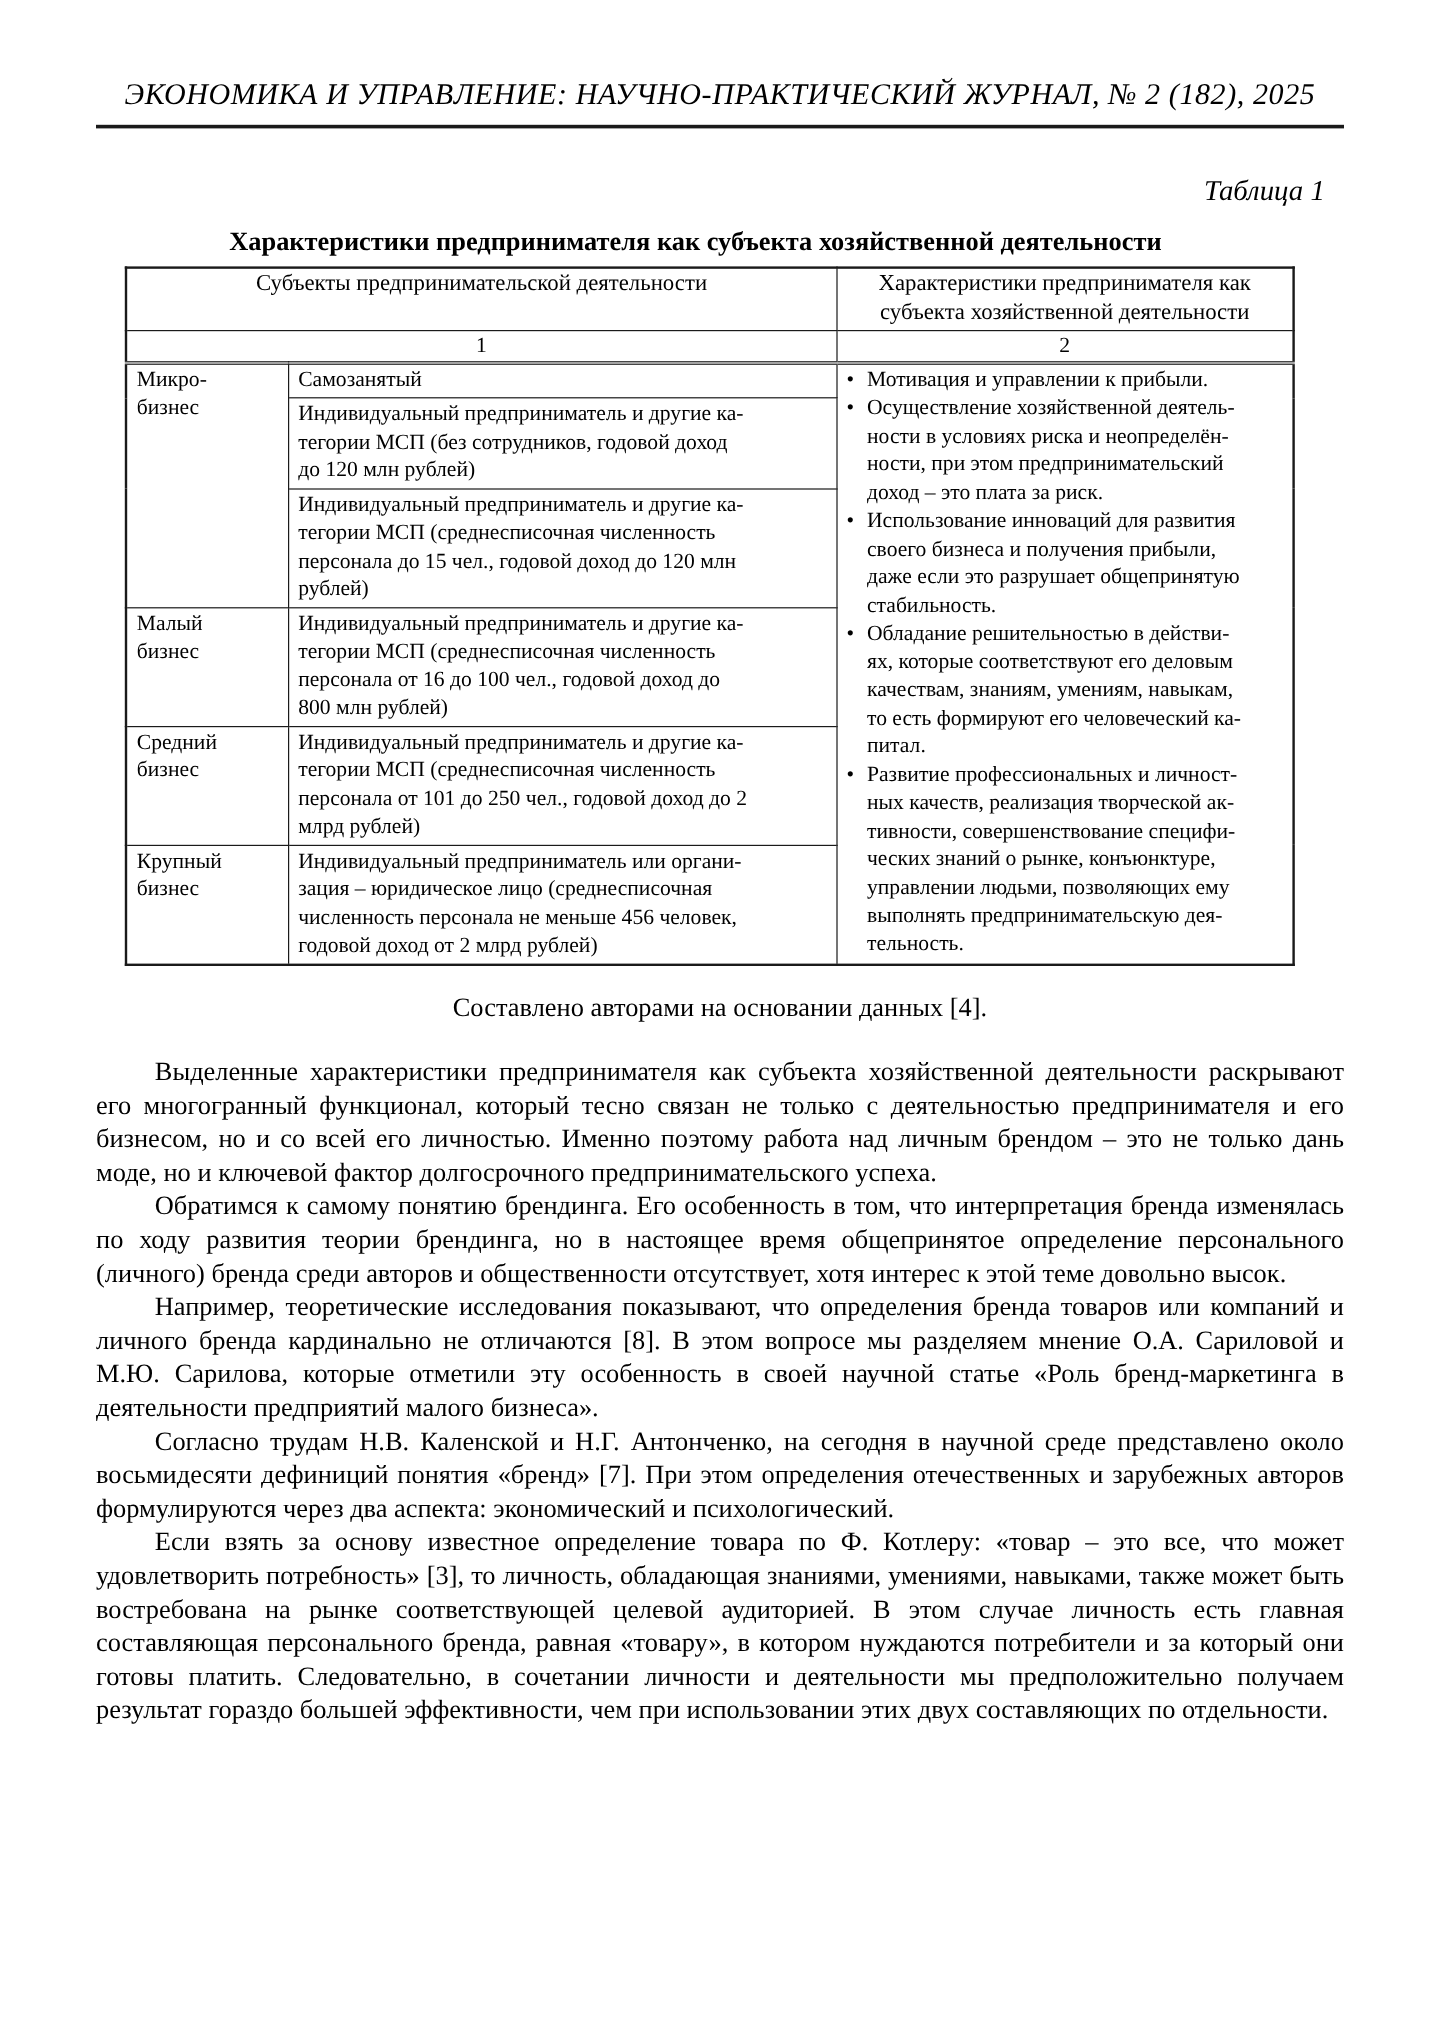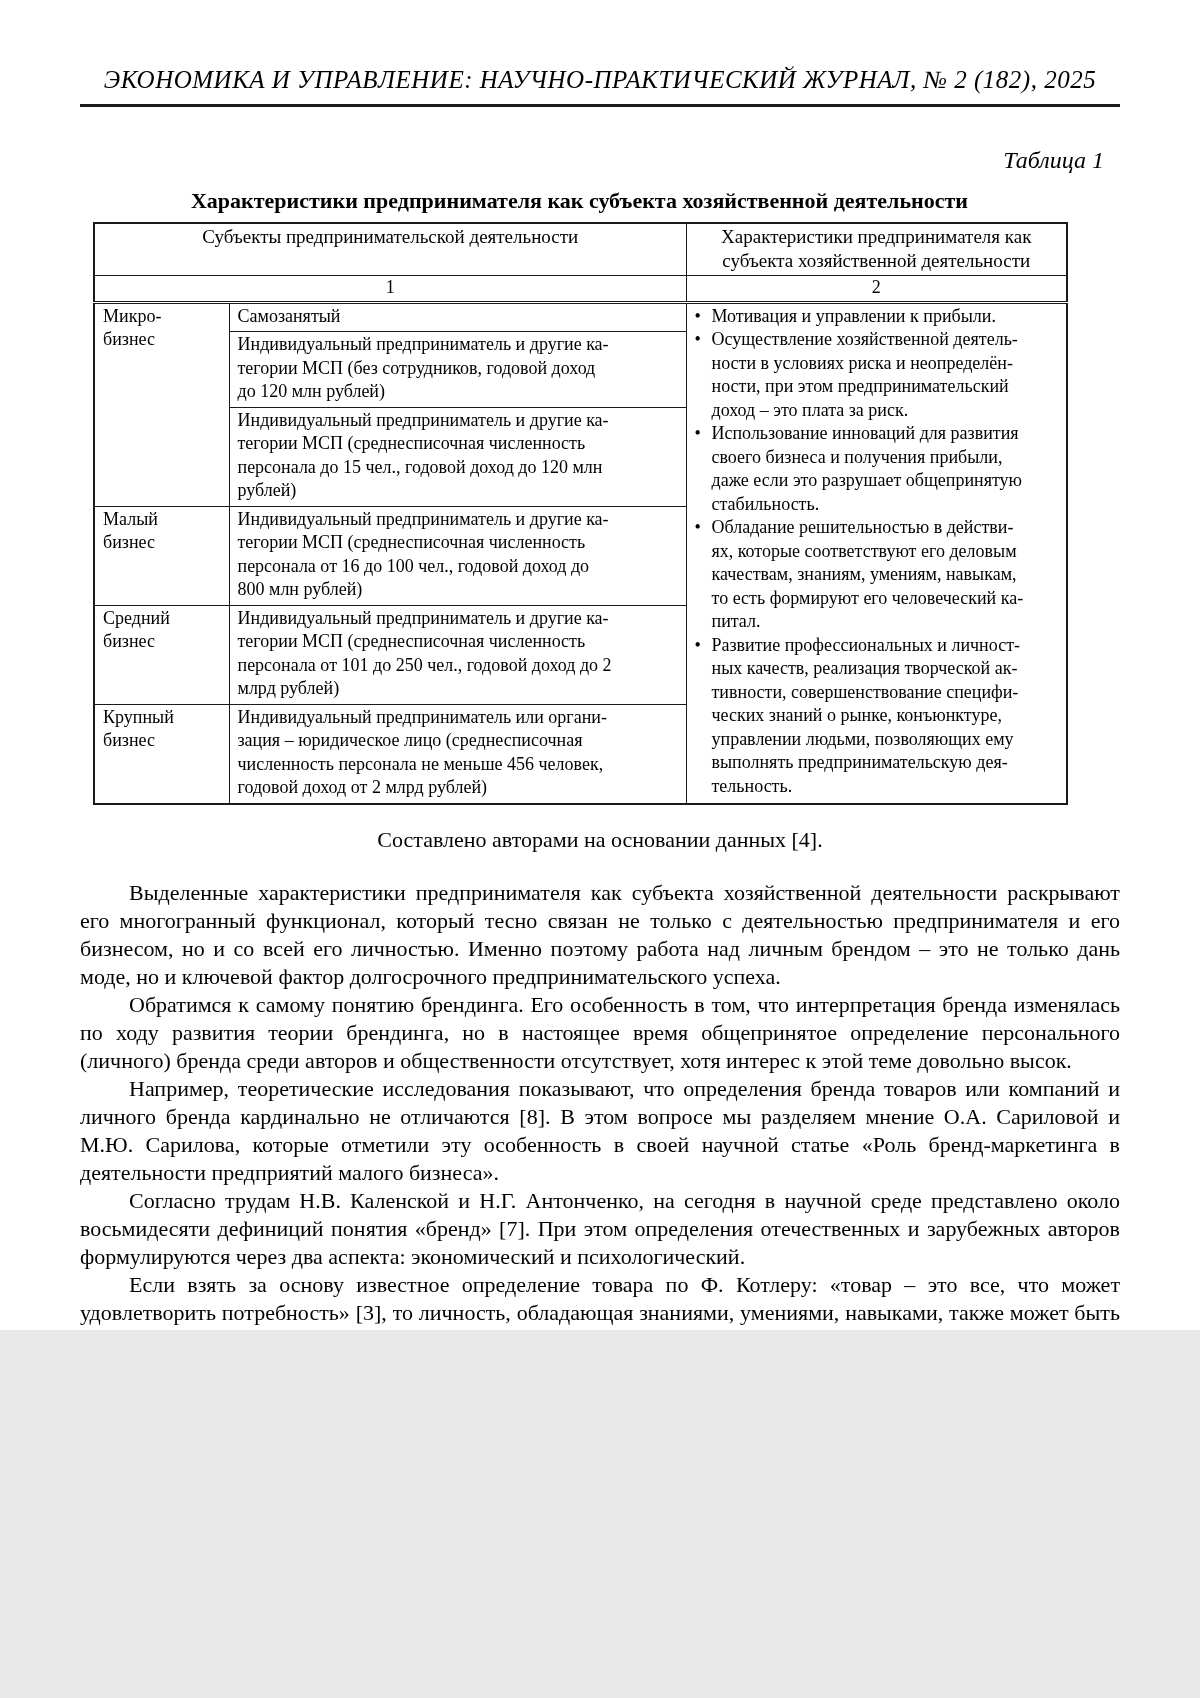--- a/index.html
+++ b/index.html
@@ -1,19 +1,19 @@
 <!DOCTYPE html>
 <html lang="ru"><head>
 <meta charset="utf-8">
 <style>
   html,body { margin:0; padding:0; background:#e8e8e8; }
   .page {
     position: relative;
     width: 1200px;
-    height: 1330px;
+    height: 1698px;
     margin: 0 auto;
     background: #ffffff;
     color: #000000;
     font-family: "Liberation Serif", "DejaVu Serif", serif;
     box-sizing: border-box;
     padding: 66px 80px 0 80px;
     overflow: hidden;
   }
   .journal-header {
     text-align: center;
@@ -33,21 +33,21 @@
   }
   .table-title {
     width: 973px;
     margin: 14px 0 8px 13px;
     text-align: center;
     font-weight: bold;
     font-size: 22px;
   }
   table.data-table {
     width: 973px;
-    margin-left: 13px;
+    margin-left: 24px;
     border-collapse: collapse;
     table-layout: fixed;
     font-size: 18px;
     line-height: 23.5px;
     border: 2px solid #1a1a1a;
   }
   table.data-table td {
     border: 1px solid #1a1a1a;
     vertical-align: top;
     padding: 1px 8px 3px 8px;
@@ -207,15 +207,14 @@
   <div class="caption">Составлено авторами на основании данных [4].</div>
 
   <div class="bodytext">
     <p>Выделенные характеристики предпринимателя как субъекта хозяйственной деятельности раскрывают его многогранный функционал, который тесно связан не только с деятельностью предпринимателя и его бизнесом, но и со всей его личностью. Именно поэтому работа над личным брендом – это не только дань моде, но и ключевой фактор долгосрочного предпринимательского успеха.</p>
     <p>Обратимся к самому понятию брендинга. Его особенность в том, что интерпретация бренда изменялась по ходу развития теории брендинга, но в настоящее время общепринятое определение персонального (личного) бренда среди авторов и общественности отсутствует, хотя интерес к этой теме довольно высок.</p>
     <p>Например, теоретические исследования показывают, что определения бренда товаров или компаний и личного бренда кардинально не отличаются [8]. В этом вопросе мы разделяем мнение О.А. Сариловой и М.Ю. Сарилова, которые отметили эту особенность в своей научной статье «Роль бренд-маркетинга в деятельности предприятий малого бизнеса».</p>
     <p>Согласно трудам Н.В. Каленской и Н.Г. Антонченко, на сегодня в научной среде представлено около восьмидесяти дефиниций понятия «бренд» [7]. При этом определения отечественных и зарубежных авторов формулируются через два аспекта: экономический и психологический.</p>
     <p>Если взять за основу известное определение товара по Ф. Котлеру: «товар – это все, что может удовлетворить потребность» [3], то личность, обладающая знаниями, умениями, навыками, также может быть востребована на рынке соответствующей целевой аудиторией. В этом случае личность есть главная составляющая персонального бренда, равная «товару», в котором нуждаются потребители и за который они готовы платить. Следовательно, в сочетании личности и деятельности мы предположительно получаем результат гораздо большей эффективности, чем при использовании этих двух составляющих по отдельности.</p>
   </div>
 
-  <div class="page-number">100</div>
 
 </div>
 
 </body></html>

